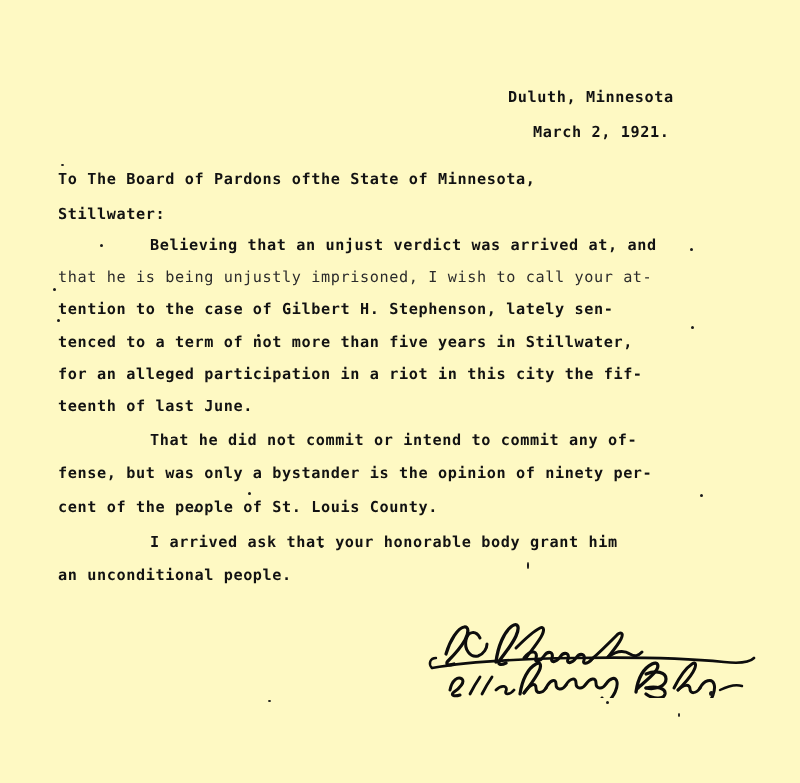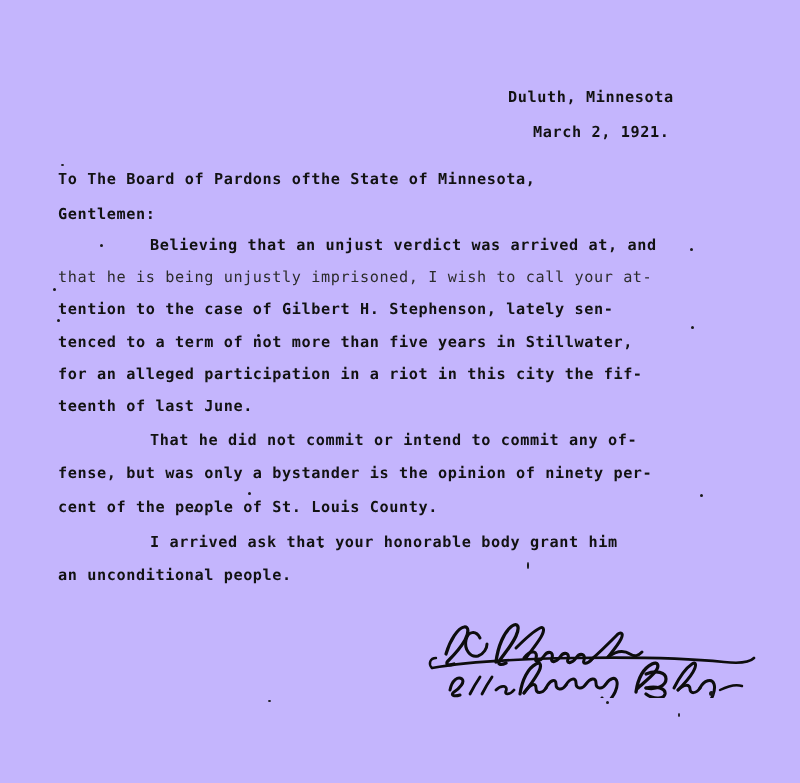--- a/index.html
+++ b/index.html
@@ -5,21 +5,21 @@
 <style>
   html, body {
     margin: 0;
     padding: 0;
     background: #ffffff;
   }
   #page {
     position: relative;
     width: 800px;
     height: 783px;
-    background: #c4b5fd;
+    background: #fef9c3;
     overflow: hidden;
     font-family: "DejaVu Sans Mono", "Liberation Mono", monospace;
     color: #101010;
   }
 
   
   .tl {
     position: absolute;
     white-space: pre;
     font-family: "DejaVu Sans Mono", "Liberation Mono", monospace;
@@ -83,21 +83,21 @@
 <body>
 
 <div id="page">
 
   <div class="tl" id="hdr-place">Duluth, Minnesota</div>
 
   <div class="tl" id="hdr-date">March 2, 1921.</div>
 
   <div class="tl" id="addr-line">To The Board of Pardons ofthe State of Minnesota,</div>
 
-  <div class="tl" id="salut">Gentlemen:</div>
+  <div class="tl" id="salut">Stillwater:</div>
 
   <div class="tl" id="p1l1">Believing that an unjust verdict was arrived at, and</div>
   <div class="tl ink-light" id="p1l2">that he is being unjustly imprisoned, I wish to call your at-</div>
   <div class="tl" id="p1l3">tention to the case of Gilbert H. Stephenson, lately sen-</div>
   <div class="tl" id="p1l4">tenced to a term of not more than five years in Stillwater,</div>
   <div class="tl" id="p1l5">for an alleged participation in a riot in this city the fif-</div>
   <div class="tl" id="p1l6">teenth of last June.</div>
 
   <div class="tl" id="p2l2">fense, but was only a bystander is the opinion of ninety per-</div>
   <div class="tl" id="p2l1">That he did not commit or intend to commit any of-</div>

